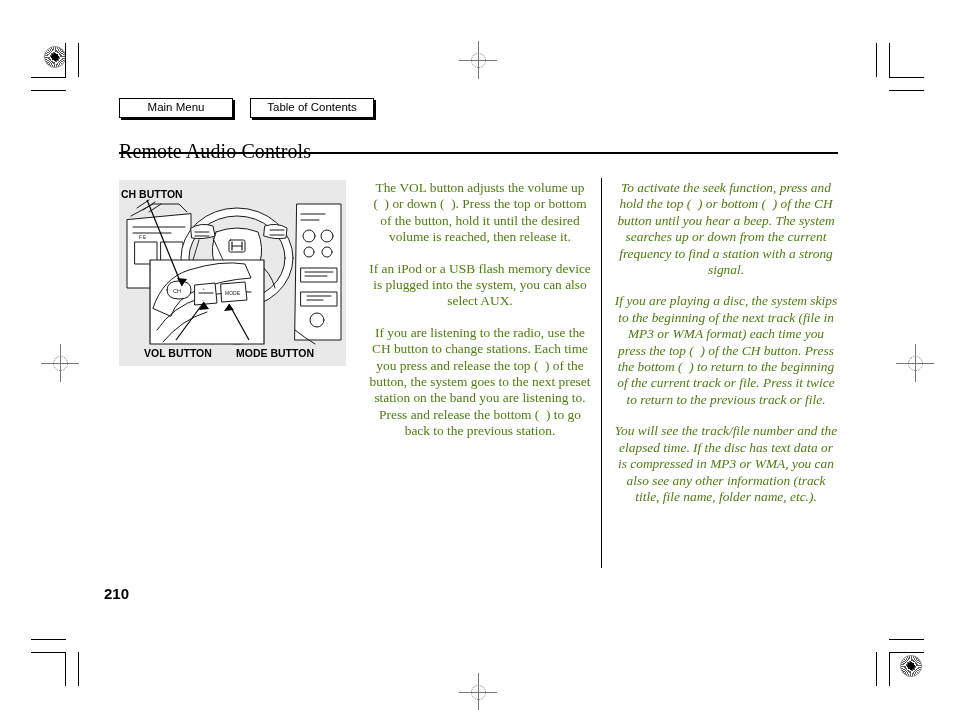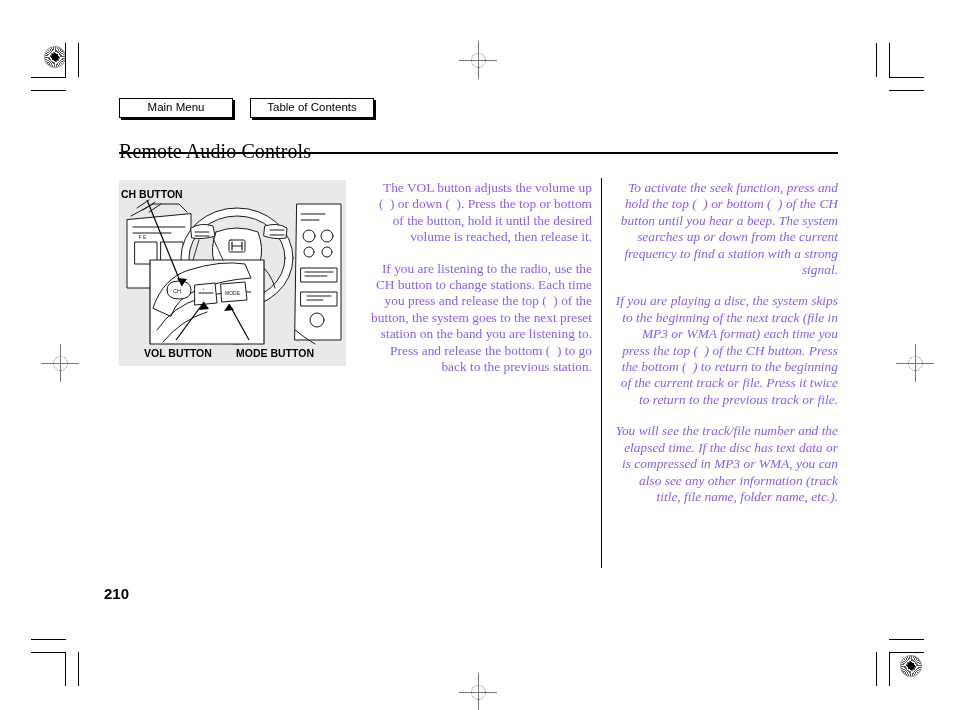--- a/index.html
+++ b/index.html
@@ -117,22 +117,22 @@
   .lbl-ch   { left: 2px;  top: 8px; }
   .lbl-vol  { left: 25px;  top: 167px; }
   .lbl-mode { left: 117px; top: 167px; }
 
   
   .col {
     position: absolute;
     font-family: "Liberation Serif", serif;
     font-size: 13.4px;
     line-height: 16.4px;
-    color: #8b5cf6;
-    text-align: right;
+    color: #4d7c0f;
+    text-align: center;
   }
   .col p { margin: 0 0 15px 0; }
   .col p:last-child { margin-bottom: 0; }
 
   #col1 { left: 119px; top: 374px; width: 228px; }
   #col2 { left: 368px; top: 180px; width: 224px; }
   #col3 { left: 614px; top: 180px; width: 224px; font-style: italic; }
 
   .col-divider {
     position: absolute;
@@ -287,20 +287,21 @@
     <div class="fig-label lbl-ch">CH BUTTON</div>
     <div class="fig-label lbl-vol">VOL BUTTON</div>
     <div class="fig-label lbl-mode">MODE BUTTON</div>
   </div>
 
   <div class="col-divider"></div>
 
 
   <div class="col" id="col2">
     <p>The VOL button adjusts the volume up ( ) or down ( ). Press the top or bottom of the button, hold it until the desired volume is reached, then release it.</p>
+    <p>If an iPod or a USB flash memory device is plugged into the system, you can also select AUX.</p>
     <p>If you are listening to the radio, use the CH button to change stations. Each time you press and release the top ( ) of the button, the system goes to the next preset station on the band you are listening to. Press and release the bottom ( ) to go back to the previous station.</p>
   </div>
 
   <div class="col" id="col3">
     <p>To activate the seek function, press and hold the top ( ) or bottom ( ) of the CH button until you hear a beep. The system searches up or down from the current frequency to find a station with a strong signal.</p>
     <p>If you are playing a disc, the system skips to the beginning of the next track (file in MP3 or WMA format) each time you press the top ( ) of the CH button. Press the bottom ( ) to return to the beginning of the current track or file. Press it twice to return to the previous track or file.</p>
     <p>You will see the track/file number and the elapsed time. If the disc has text data or is compressed in MP3 or WMA, you can also see any other information (track title, file name, folder name, etc.).</p>
   </div>
 
   <div class="page-number">210</div>

